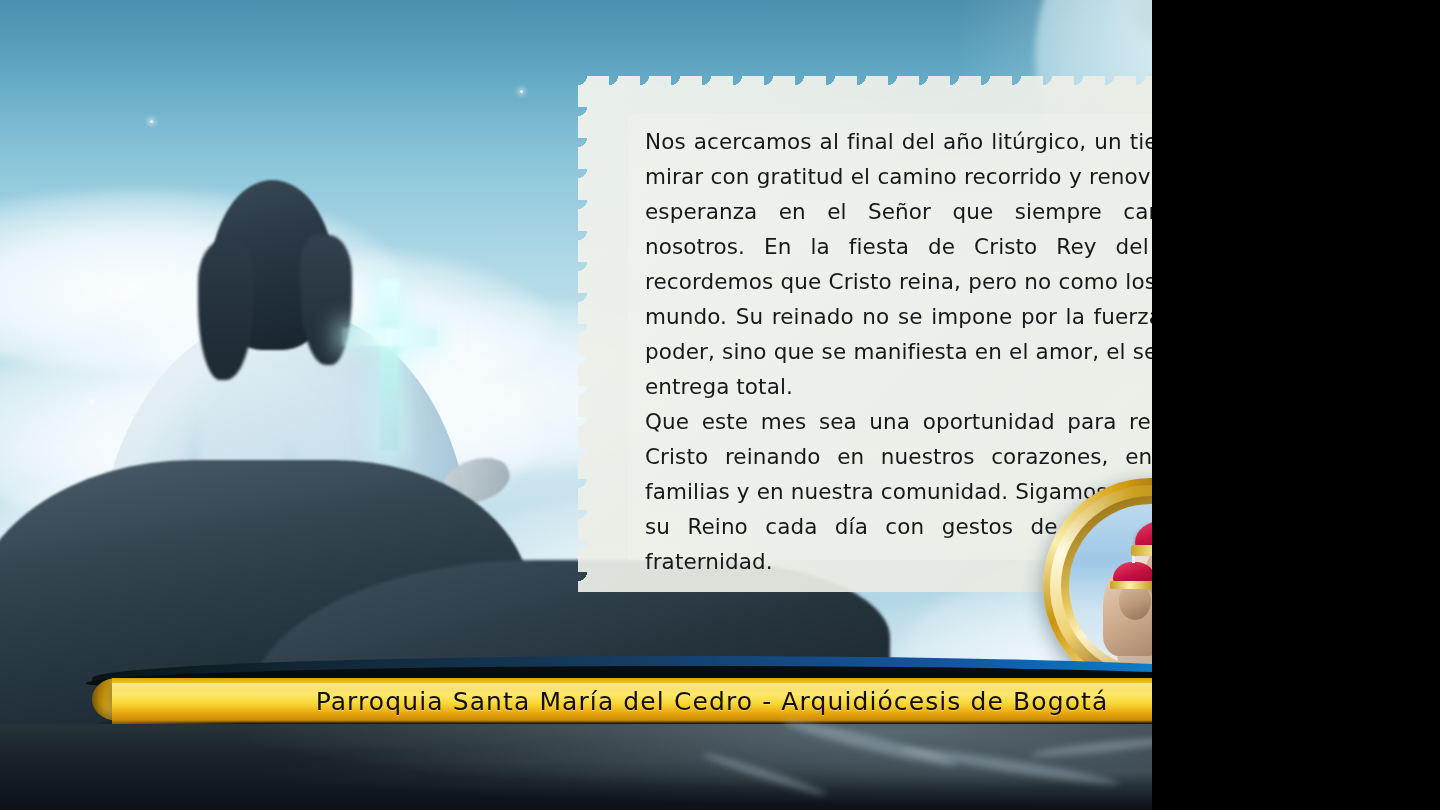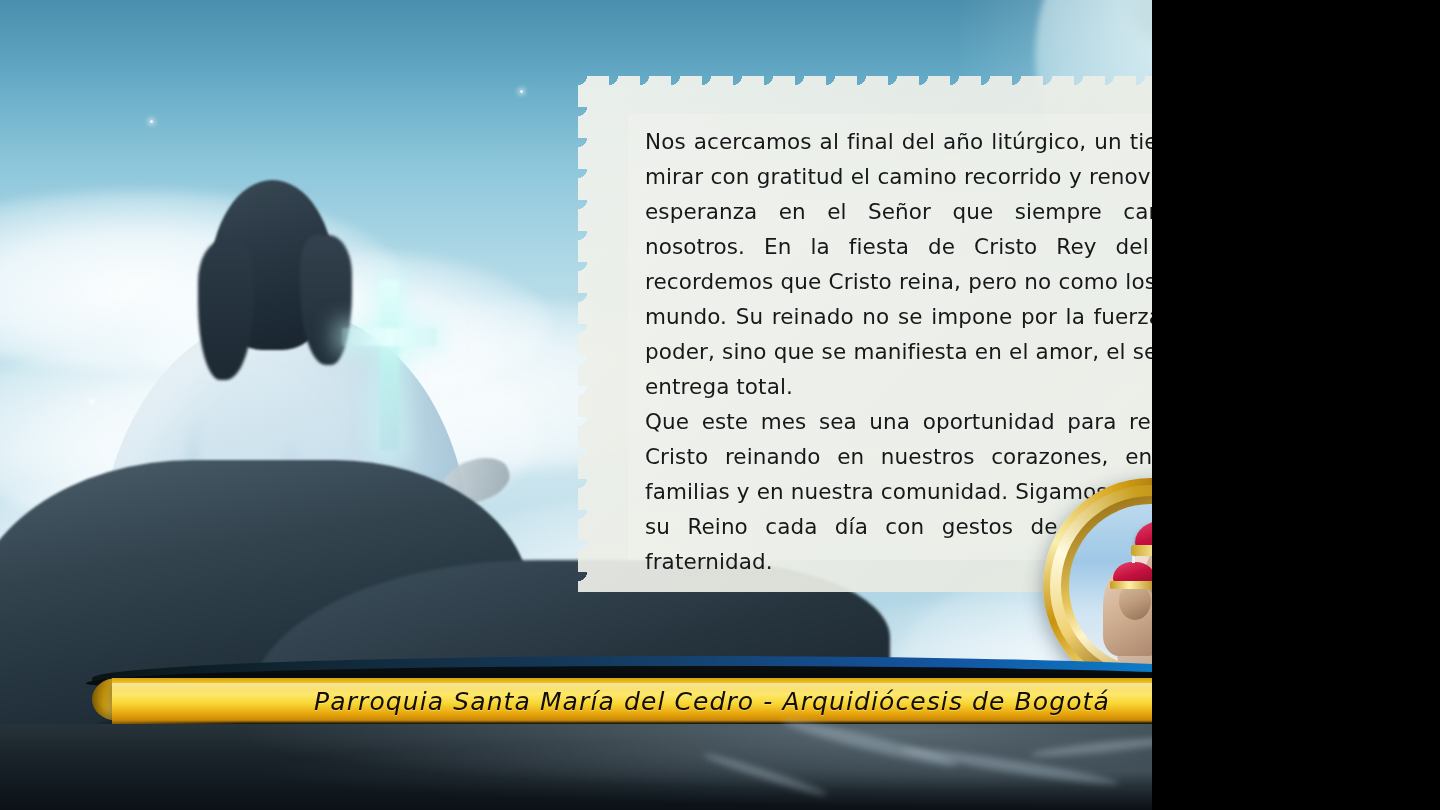--- a/index.html
+++ b/index.html
@@ -441,21 +441,20 @@
   }
   .ribbon {
     position: absolute;
     left: 112px;
     top: 678px;
     width: 1180px;
     height: 46px;
     background: linear-gradient(180deg,
       #d9a40c 0%, #f3cb2e 14%, #fde96f 34%, #f7d634 56%, #e8a50c 78%, #b87a05 100%);
     box-shadow: 0 4px 10px rgba(10,20,30,.45);
-    font-style: italic;
   }
   .ribbon-highlight {
     position: absolute;
     left: 0; top: 5px;
     width: 100%; height: 10px;
     background: linear-gradient(180deg, rgba(255,255,255,.55), rgba(255,255,255,0));
   }
   .banner-text {
     position: absolute;
     left: 0; top: 0;

